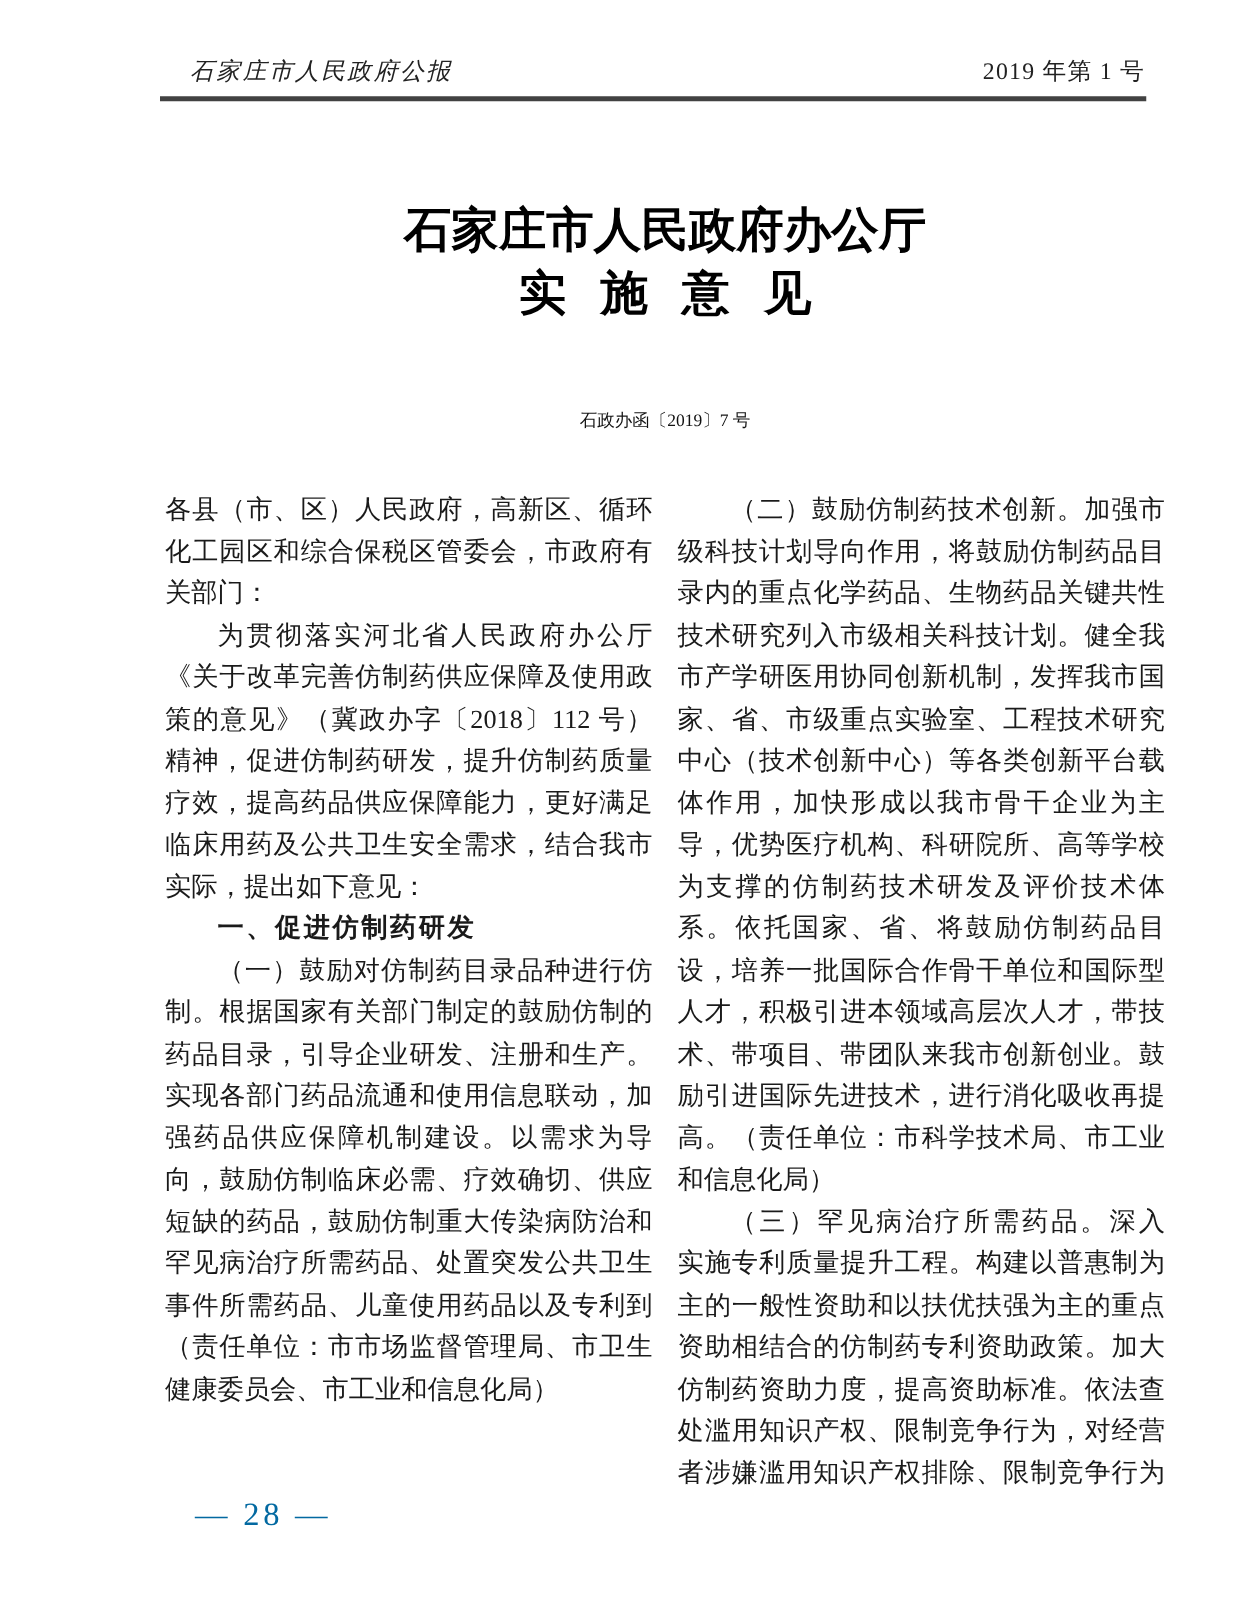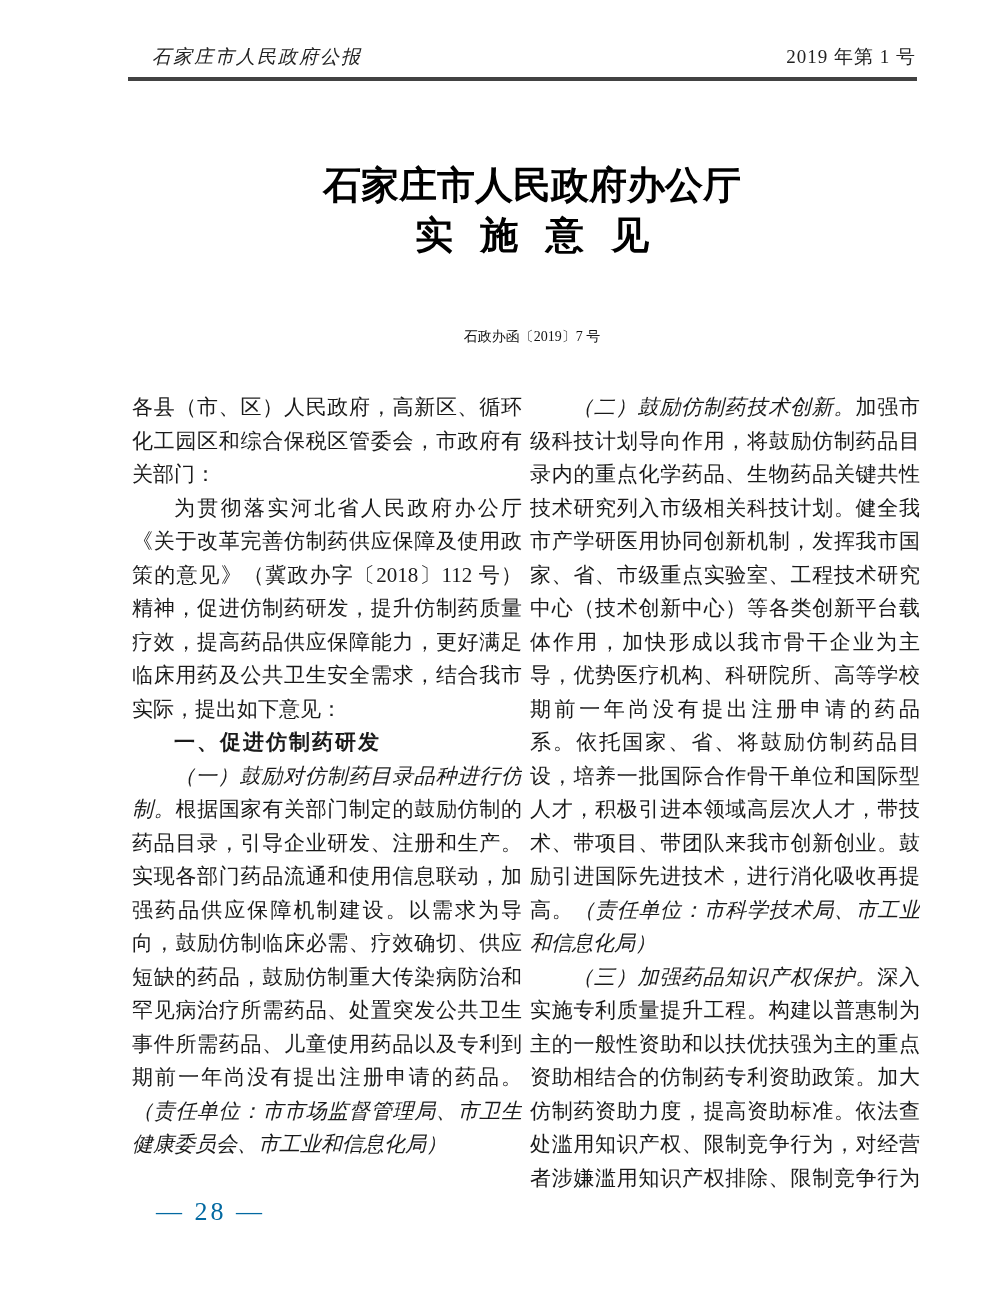--- a/index.html
+++ b/index.html
@@ -14,31 +14,31 @@
   }
   .pub{font-style:italic;letter-spacing:2px;}
   .issue{letter-spacing:1px;}
   .rule{position:absolute;left:96px;top:77px;width:789px;height:4px;background:#424242;}
   .title{
     position:absolute;left:0;right:0;top:160px;text-align:center;
     font-weight:bold;font-size:38px;line-height:50px;color:#000;
   }
   .t-spaced{letter-spacing:0.72em;padding-left:0.72em;}
   .docnum{position:absolute;left:0;right:0;top:328px;text-align:center;font-size:14px;color:#111;}
-  .columns{position:absolute;left:100px;top:391px;width:800px;display:flex;gap:8px;}
+  .columns{position:absolute;left:100px;top:391px;width:800px;display:flex;gap:20px;}
   .col{width:390px;}
   .line{
     font-size:21px;line-height:33.5px;height:33.5px;
     text-align:justify;text-align-last:justify;text-justify:inter-character;
     overflow:hidden;
   }
   .line.ind{text-indent:42px;}
   .line.end{text-align-last:left;}
-  .line span.k{font-style:italic;}
-  .line span.h{font-family:Liberation Serif, serif;font-weight:bold;letter-spacing:2px;}
+  .line span.k{}
+  .line span.h{font-family:Liberation Sans, sans-serif;font-weight:bold;letter-spacing:2px;}
   .pagenum{position:absolute;left:124px;top:1197px;font-size:26px;color:#0369a1;letter-spacing:3px;}
 </style>
 </head>
 <body>
 
 <div class="page">
 
   <div class="header">
     <span class="pub">石家庄市人民政府公报</span>
     <span class="issue">2019 年第 1 号</span>
@@ -68,43 +68,42 @@
         <div class="line ind end"><span class="h">一、促进仿制药研发</span></div>
         <div class="line ind"><span class="k">（一）鼓励对仿制药目录品种进行仿</span></div>
         <div class="line"><span class="k">制。</span><span class="s">根据国家有关部门制定的鼓励仿制的</span></div>
         <div class="line"><span class="s">药品目录，引导企业研发、注册和生产。</span></div>
         <div class="line"><span class="s">实现各部门药品流通和使用信息联动，加</span></div>
         <div class="line"><span class="s">强药品供应保障机制建设。以需求为导</span></div>
         <div class="line"><span class="s">向，鼓励仿制临床必需、疗效确切、供应</span></div>
         <div class="line"><span class="s">短缺的药品，鼓励仿制重大传染病防治和</span></div>
         <div class="line"><span class="s">罕见病治疗所需药品、处置突发公共卫生</span></div>
         <div class="line"><span class="s">事件所需药品、儿童使用药品以及专利到</span></div>
-        <div class="line"><span class="s">期前一年尚没有提出注册申请的药品。</span></div>
         <div class="line"><span class="k">（责任单位：市市场监督管理局、市卫生</span></div>
         <div class="line end"><span class="k">健康委员会、市工业和信息化局）</span></div>
       </div>
     <div class="col" id="col-right">
         <div class="line ind"><span class="k">（二）鼓励仿制药技术创新。</span><span class="s">加强市</span></div>
         <div class="line"><span class="s">级科技计划导向作用，将鼓励仿制药品目</span></div>
         <div class="line"><span class="s">录内的重点化学药品、生物药品关键共性</span></div>
         <div class="line"><span class="s">技术研究列入市级相关科技计划。健全我</span></div>
         <div class="line"><span class="s">市产学研医用协同创新机制，发挥我市国</span></div>
         <div class="line"><span class="s">家、省、市级重点实验室、工程技术研究</span></div>
         <div class="line"><span class="s">中心（技术创新中心）等各类创新平台载</span></div>
         <div class="line"><span class="s">体作用，加快形成以我市骨干企业为主</span></div>
         <div class="line"><span class="s">导，优势医疗机构、科研院所、高等学校</span></div>
-        <div class="line"><span class="s">期前一年尚没有提出注册申请的药品</span></div>
+        <div class="line"><span class="s">为支撑的仿制药技术研发及评价技术体</span></div>
         <div class="line"><span class="s">系。依托国家、省、将鼓励仿制药品目</span></div>
         <div class="line"><span class="s">设，培养一批国际合作骨干单位和国际型</span></div>
         <div class="line"><span class="s">人才，积极引进本领域高层次人才，带技</span></div>
         <div class="line"><span class="s">术、带项目、带团队来我市创新创业。鼓</span></div>
         <div class="line"><span class="s">励引进国际先进技术，进行消化吸收再提</span></div>
         <div class="line"><span class="s">高。</span><span class="k">（责任单位：市科学技术局、市工业</span></div>
         <div class="line end"><span class="k">和信息化局）</span></div>
-        <div class="line ind"><span class="k">（三）加强药品知识产权保护。</span><span class="s">深入</span></div>
+        <div class="line ind"><span class="k">（三）罕见病治疗所需药品。</span><span class="s">深入</span></div>
         <div class="line"><span class="s">实施专利质量提升工程。构建以普惠制为</span></div>
         <div class="line"><span class="s">主的一般性资助和以扶优扶强为主的重点</span></div>
         <div class="line"><span class="s">资助相结合的仿制药专利资助政策。加大</span></div>
         <div class="line"><span class="s">仿制药资助力度，提高资助标准。依法查</span></div>
         <div class="line"><span class="s">处滥用知识产权、限制竞争行为，对经营</span></div>
         <div class="line"><span class="s">者涉嫌滥用知识产权排除、限制竞争行为</span></div>
       </div>
   </div>
 
   <div class="pagenum">— 28 —</div>

